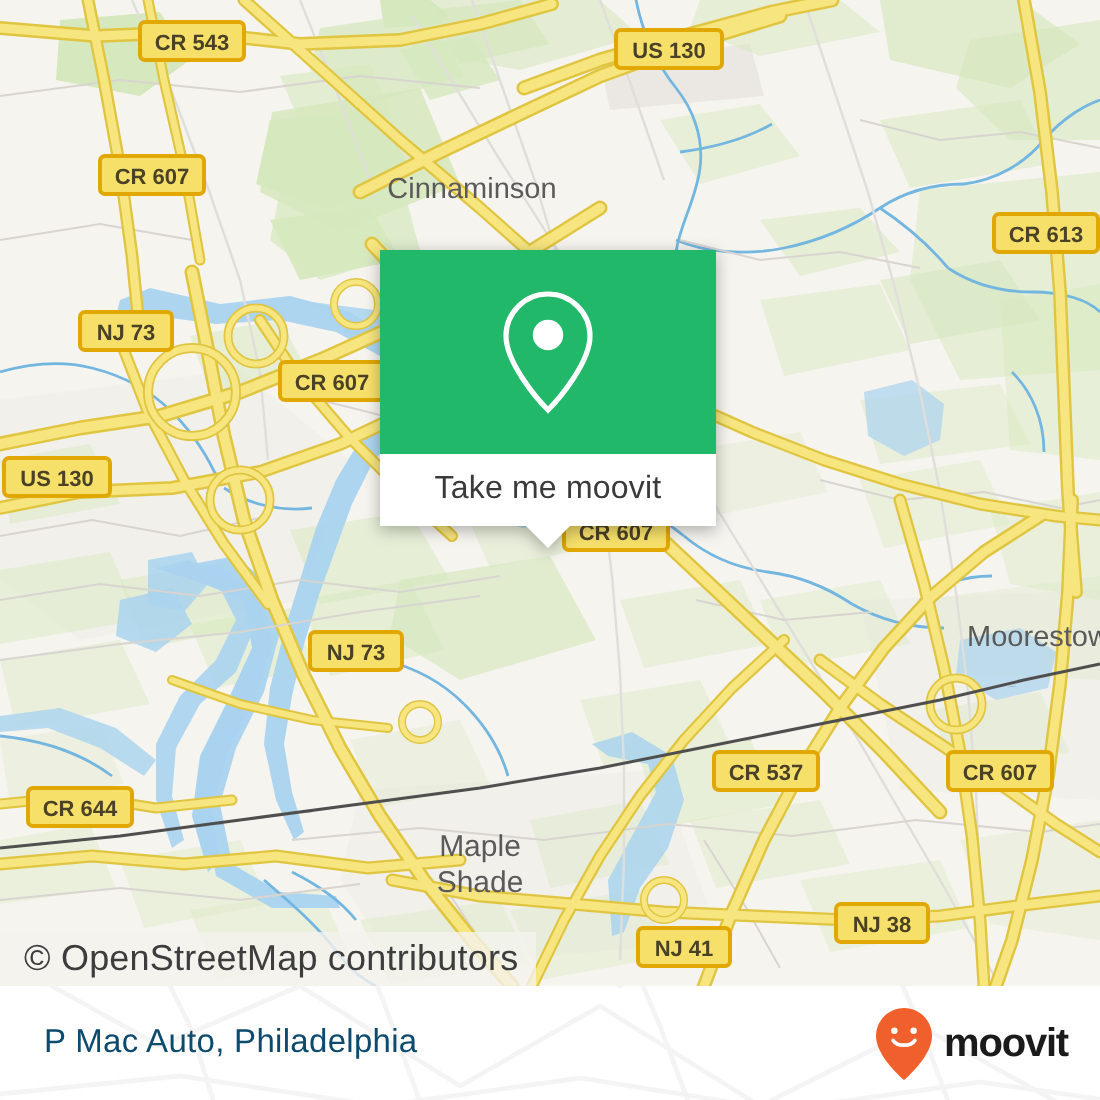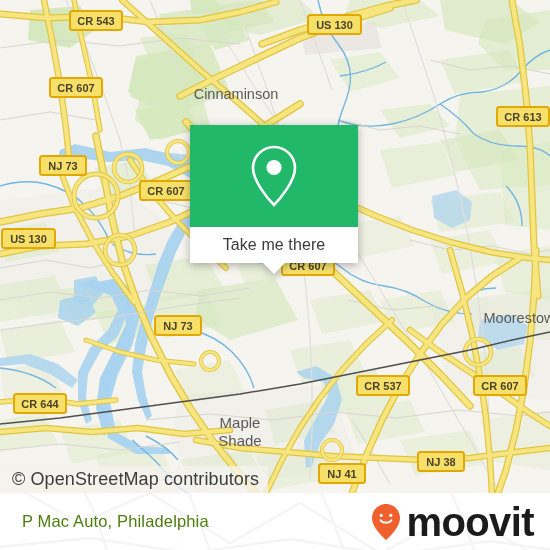--- a/index.html
+++ b/index.html
@@ -103,35 +103,35 @@
     width: 550px;
     height: 140px;
     opacity: 0.30;
     pointer-events: none;
   }
   #footer-title {
     position: relative;
     z-index: 2;
     margin-left: 22px;
     font-size: 16.5px;
-    color: #4d7c0f;
+    color: #0c4a6e;
     letter-spacing: 0.15px;
     white-space: nowrap;
   }
   #brand {
     position: absolute;
     right: 16px;
     top: 50%;
     transform: translateY(-50%);
     z-index: 2;
     display: flex;
     align-items: center;
   }
   #brand-wordmark {
-    font-size: 40px;
+    font-size: 20px;
     font-weight: 700;
     color: #1b1b1b;
     letter-spacing: -0.6px;
     line-height: 1;
     margin-left: 5px;
   }
 
   
 </style>
 </head>
@@ -482,21 +482,21 @@
   </div>
 
   <div id="popup">
     <div id="popup-top">
       <svg width="54" height="66" viewBox="0 0 54 66">
         <path d="M27 4 C15.4 4 6 13.4 6 25 C6 38 21 56 27 62 C33 56 48 38 48 25 C48 13.4 38.6 4 27 4 Z" fill="none" stroke="#ffffff" stroke-width="2.6"></path>
         <circle cx="27" cy="24.5" r="7.6" fill="#ffffff"></circle>
       </svg>
     </div>
     <div id="popup-bottom">
-      <span id="popup-label">Take me there</span>
+      <span id="popup-label">Take me moovit</span>
       <div id="popup-tail"></div>
     </div>
   </div>
 
   <div id="footer">
     <svg id="footer-watermark" viewBox="0 0 550 140">
       <g fill="none" stroke="#dfdedb" stroke-width="2.4">
         <path d="M-10 20 L80 70 L150 40 L230 90 L300 50 L380 100 L460 60 L550 110"></path>
         <path d="M60 -10 L95 60 L120 140"></path>
         <path d="M170 -10 L200 70 L225 140"></path>

